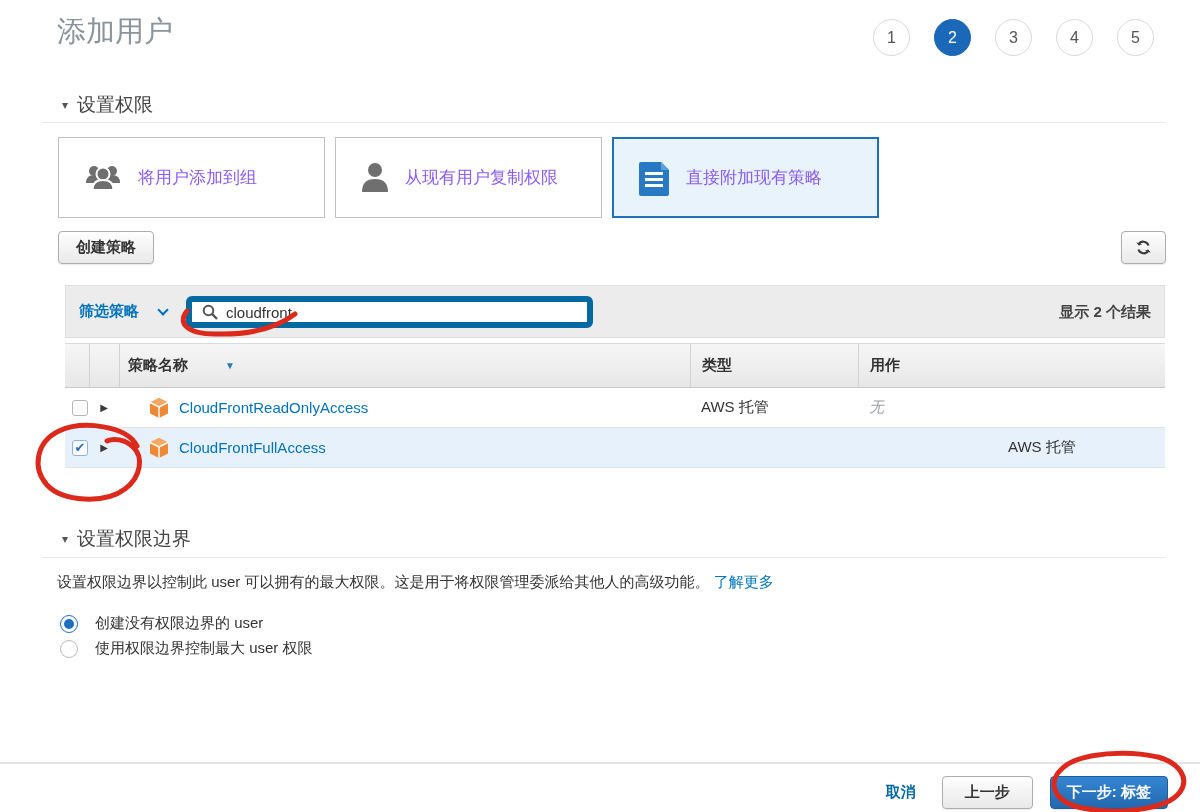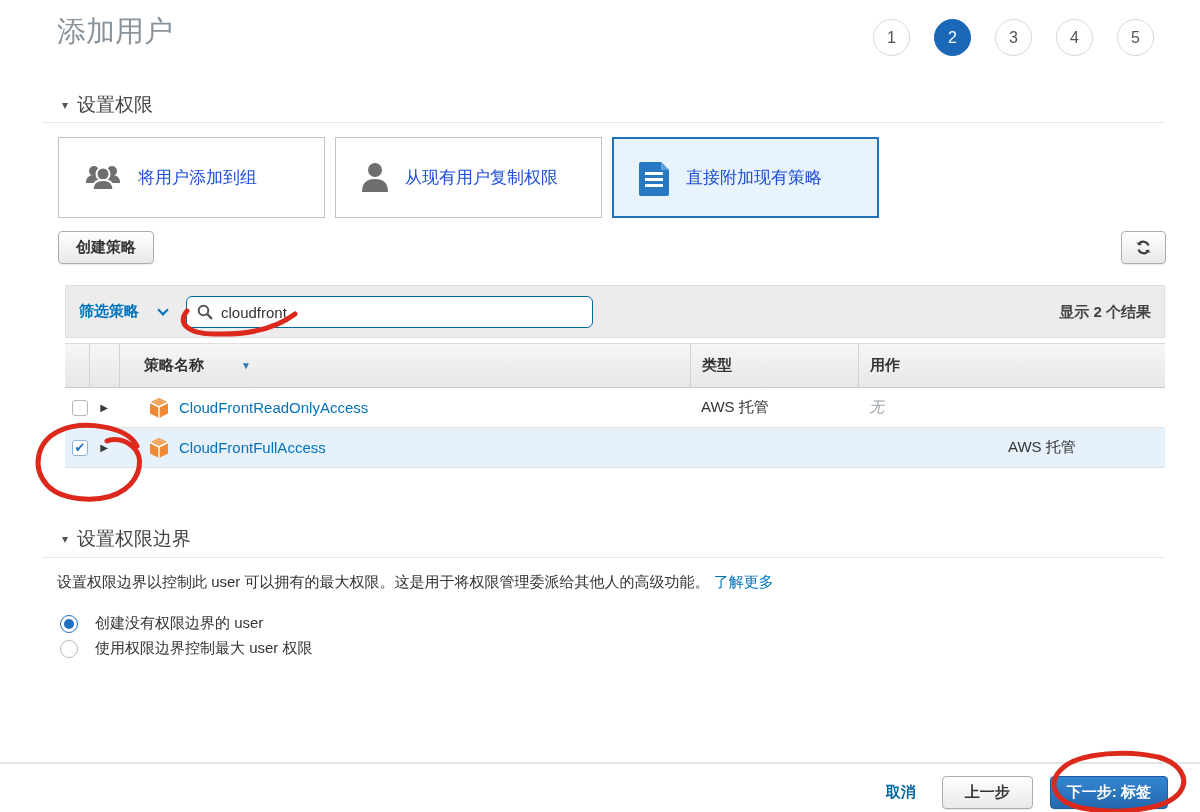--- a/index.html
+++ b/index.html
@@ -15,47 +15,47 @@
 
   
   .section-header { position:absolute; left:62px; display:flex; align-items:center; gap:9px; font-size:19px; color:#444; }
   .caret { font-size:12px; color:#555; }
   .hr { position:absolute; left:42px; right:35px; height:1px; background:#e7e7e7; }
 
   
   .cards { position:absolute; left:58px; top:137px; display:flex; gap:10px; }
   .card { width:267px; height:81px; border:1px solid #c2c2c2; background:#fff; display:flex; align-items:center; padding-left:24px; gap:15px; cursor:pointer; }
   .card.selected { border:2px solid #1f72b8; background:#e9f3fc; padding-left:23px; }
-  .card-label { font-size:17px; color:#1d4ed8; }
+  .card-label { font-size:17px; color:#8b5cf6; }
 
   
   .btn { display:inline-flex; align-items:center; justify-content:center; height:33px; border:1px solid #adadad; border-radius:4px;
          background:linear-gradient(#fefefe,#e9e9e9); font-size:15px; font-weight:bold; color:#333; cursor:pointer;
          box-shadow:0 1px 1px rgba(0,0,0,.08); }
   .btn-create { position:absolute; left:58px; top:231px; padding:0 17px; }
   .btn-refresh { position:absolute; left:1121px; top:231px; width:45px; }
   .btn-primary { background:linear-gradient(#3486d3,#2368ae); border-color:#1d5c9e; color:#fff; }
 
   
   .filter-bar { position:absolute; left:65px; top:285px; width:1100px; height:53px; background:#ececec; border:1px solid #dedede; }
   .filter-label { position:absolute; left:13px; top:16px; display:flex; align-items:center; gap:20px;
                   font-size:15px; font-weight:bold; color:#0073bb; cursor:pointer; }
   .chev { width:8px; height:8px; border-right:2px solid #0073bb; border-bottom:2px solid #0073bb; transform:rotate(45deg); margin-top:-4px; }
-  .search-wrap { position:absolute; left:120px; top:10px; width:407px; height:32px; background:#fff; border:1px solid #0369a1; border-radius:6px; display:flex; align-items:center; padding-left:10px; gap:8px; }
+  .search-wrap { position:absolute; left:120px; top:10px; width:407px; height:32px; background:#fff; border:6px solid #0369a1; border-radius:6px; display:flex; align-items:center; padding-left:10px; gap:8px; }
   .search-input { border:none; outline:none; flex:1; font-size:15px; color:#333; font-family:"Liberation Sans",sans-serif; background:transparent; }
   .results { position:absolute; right:13px; top:17px; font-size:15px; font-weight:bold; color:#444; }
 
   
   .tbl { position:absolute; left:65px; top:343px; width:1100px; }
   .trow { display:flex; align-items:center; }
   .thead { height:45px; background:linear-gradient(#f6f6f6,#e7e7e7); border-top:1px solid #dcdcdc; border-bottom:1px solid #c9c9c9; font-weight:bold; font-size:15px; color:#333; }
   .thead > div { height:100%; display:flex; align-items:center; }
   .thead > div + div { border-left:1px solid #d2d2d2; }
   .c-check { width:24px; } .c-expand { width:30px; justify-content:center; }
-  .c-name { flex:1; padding-left:24px;gap:30px; }
+  .c-name { flex:1; padding-left:8px;gap:30px; }
   .c-type { width:168px; padding-left:11px; }
   .c-used { width:307px; padding-left:11px; }
   .sort { color:#2a7ab8; font-size:10px; margin-left:7px; }
   .row { height:40px; border-bottom:1px solid #e2e2e2; font-size:15px; }
   .row.selected { background:#e7f1fb; }
   .row .cell { display:flex; align-items:center; }
   .checkbox { width:16px; height:16px; border:1px solid #b5b5b5; border-radius:3px; background:#fff; margin-left:7px;
               display:flex; align-items:center; justify-content:center; font-size:13px; color:#1f6fc0; cursor:pointer; }
   .checkbox.checked { border-color:#8fb3d8; }
   .expand { font-size:10px; color:#3a3a3a; cursor:pointer; }

